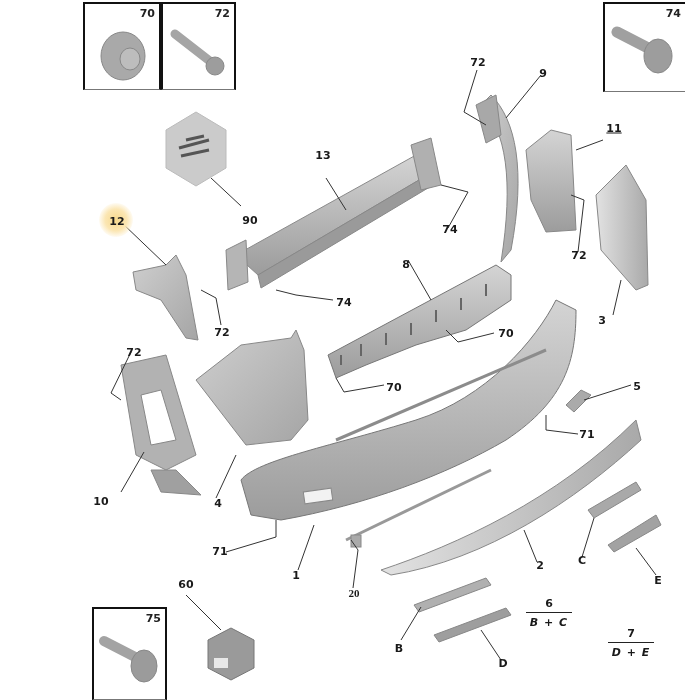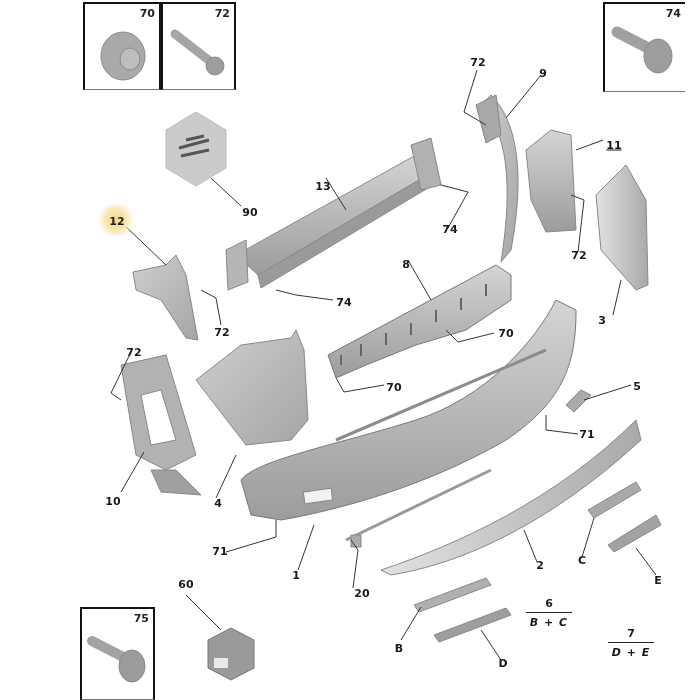--- a/index.html
+++ b/index.html
@@ -169,52 +169,52 @@
       <circle cx="52" cy="62" r="9" fill="#9d9d9d" stroke="#888"></circle>
     </svg>
   </div>
   <div class="box" style="left:567px;top:2px;width:82px;height:90px;border-right:none;">
     <span class="n">74</span>
     <svg width="82" height="90">
       <line x1="12" y1="28" x2="45" y2="45" stroke="#a0a0a0" stroke-width="11" stroke-linecap="round"></line>
       <ellipse cx="53" cy="52" rx="14" ry="17" fill="#9d9d9d" stroke="#888"></ellipse>
     </svg>
   </div>
-  <div class="box" style="left:44px;top:607px;width:75px;height:93px;text-align:center;">
+  <div class="box" style="left:56px;top:607px;width:75px;height:93px;text-align:center;">
     <span class="n">75</span>
     <svg width="75" height="93">
       <line x1="10" y1="32" x2="45" y2="50" stroke="#a3a3a3" stroke-width="10" stroke-linecap="round"></line>
       <ellipse cx="50" cy="57" rx="13" ry="16" fill="#9b9b9b" stroke="#888"></ellipse>
     </svg>
   </div>
 
   <div class="hl" style="left:80px;top:220px;"></div>
 
-  <span class="lbl" style="left:214px;top:212px;">90</span>
-  <span class="lbl" style="left:287px;top:186px;">13</span>
+  <span class="lbl" style="left:214px;top:220px;">90</span>
+  <span class="lbl" style="left:287px;top:155px;">13</span>
   <span class="lbl" style="left:442px;top:62px;">72</span>
   <span class="lbl" style="left:507px;top:73px;">9</span>
-  <span class="lbl" style="left:578px;top:145px;text-decoration:underline;">11</span>
+  <span class="lbl" style="left:578px;top:128px;text-decoration:underline;">11</span>
   <span class="lbl" style="left:81px;top:221px;">12</span>
   <span class="lbl" style="left:414px;top:229px;">74</span>
   <span class="lbl" style="left:543px;top:255px;">72</span>
   <span class="lbl" style="left:308px;top:302px;">74</span>
   <span class="lbl" style="left:370px;top:264px;">8</span>
   <span class="lbl" style="left:186px;top:332px;">72</span>
   <span class="lbl" style="left:566px;top:320px;">3</span>
   <span class="lbl" style="left:470px;top:333px;">70</span>
   <span class="lbl" style="left:98px;top:352px;">72</span>
   <span class="lbl" style="left:358px;top:387px;">70</span>
   <span class="lbl" style="left:601px;top:386px;">5</span>
   <span class="lbl" style="left:551px;top:434px;">71</span>
-  <span class="lbl" style="left:77px;top:501px;">10</span>
+  <span class="lbl" style="left:65px;top:501px;">10</span>
   <span class="lbl" style="left:182px;top:503px;">4</span>
   <span class="lbl" style="left:184px;top:551px;">71</span>
   <span class="lbl" style="left:260px;top:575px;">1</span>
-  <span class="lbl" style="left:326px;top:593px;">20</span>
+  <span class="lbl" style="left:318px;top:593px;font-family:Liberation Serif, serif;">20</span>
   <span class="lbl" style="left:504px;top:565px;">2</span>
   <span class="lbl" style="left:546px;top:560px;">C</span>
   <span class="lbl" style="left:622px;top:580px;">E</span>
   <span class="lbl" style="left:150px;top:584px;text-align:center;">60</span>
   <span class="lbl" style="left:363px;top:648px;">B</span>
   <span class="lbl" style="left:467px;top:663px;">D</span>
 
   <div class="frac" style="left:513px;top:597px;">
     <span class="top">6</span>
     <span class="bar"></span>

